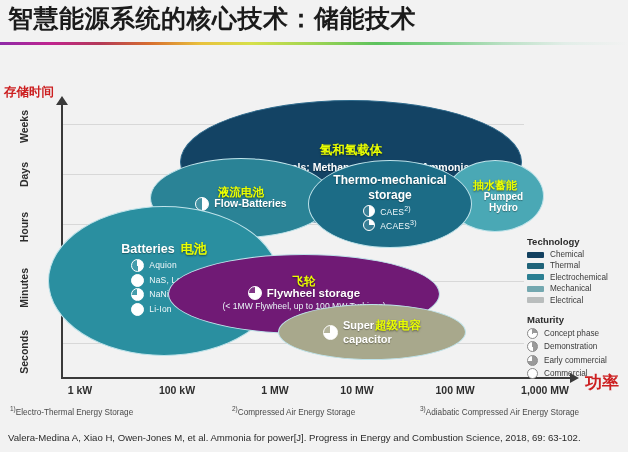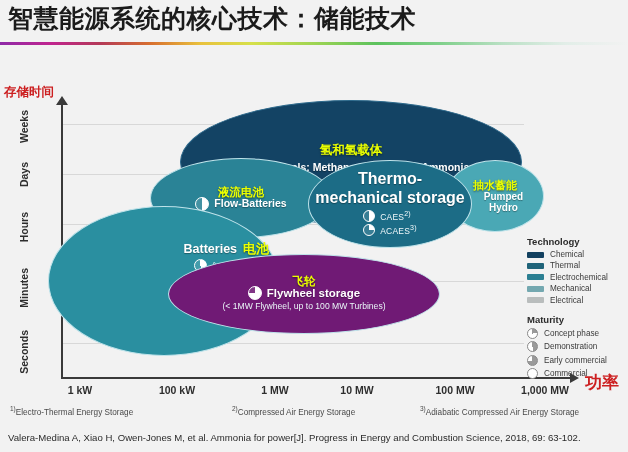--- a/index.html
+++ b/index.html
@@ -67,21 +67,21 @@
   
   .bub{
     position:absolute;border-radius:50%;
     border:1.5px solid #bfe3ea;
     display:flex;align-items:center;justify-content:center;
     text-align:center;color:#fff;
   }
   .bub-chem{background:#134364;border-color:#2e6a8c;}
   .bub-thermo{background:#1c6c86;}
   .bub-flow{background:#2a8396;}
-  .bub-batt{background:#2a8fa0;justify-content:flex-end;}
+  .bub-batt{background:#2a8fa0;}
   .bub-fly{background:#701a75;}
   .bub-hydro{background:#4aa8b5;}
   .bub-super{background:#a8a88c;}
 
   .bub .inner{padding:0 6px;line-height:1.22;}
   .en{font-weight:bold;text-shadow:0 1px 1px rgba(0,0,0,.35);}
   .cn{color:#eaff00;font-weight:bold;text-shadow:0 1px 2px rgba(0,0,0,.55);}
 
   
   .pie{
@@ -183,21 +183,21 @@
         <div class="cn" style="font-size:11px;margin-bottom:-1px;">抽水蓄能</div>
         <div style="display:flex;align-items:center;justify-content:center;gap:4px;">
           <span class="pie comm" style="width:11px;height:11px;"></span>
           <span class="en" style="font-size:10px;line-height:1.1;">Pumped Hydro</span>
         </div>
       </div>
     </div>
 
     <div class="bub bub-thermo" style="left:308px;top:64px;width:162px;height:86px;">
       <div class="inner" style="margin-top:-2px;">
-        <div class="en" style="font-size:16px;">Thermo-mechanical storage</div>
+        <div class="en" style="font-size:12px;">Thermo-mechanical storage</div>
         <div style="display:flex;align-items:flex-start;justify-content:center;gap:4px;margin-top:1px;">
           <div style="text-align:left;">
             <div class="itemrow">
               <span class="pie demo" style="width:10px;height:10px;"></span>
               <span class="txt"><span>CAES</span><sup>2)</sup></span>
             </div>
             <div class="itemrow">
               <span class="pie concept" style="width:10px;height:10px;"></span>
               <span class="txt"><span>ACAES</span><sup>3)</sup></span>
             </div>
@@ -237,20 +237,34 @@
       <div class="inner" style="margin-top:-2px;">
         <div class="cn" style="font-size:11.5px;margin-bottom:-2px;">飞轮</div>
         <div style="display:flex;align-items:center;justify-content:center;gap:5px;">
           <span class="pie early" style="width:12px;height:12px;"></span>
           <span class="en" style="font-size:11.5px;">Flywheel storage</span>
         </div>
         <div style="font-size:8.6px;color:#eaf6f8;margin-top:1px;">(&lt; 1MW Flywheel, up to 100 MW Turbines)</div>
       </div>
     </div>
 
+    <div class="bub bub-super" style="left:278px;top:208px;width:186px;height:54px;">
+      <div class="inner">
+        <div style="display:flex;align-items:center;justify-content:center;gap:5px;">
+          <span class="pie early" style="width:13px;height:13px;"></span>
+          <div style="text-align:left;">
+            <div style="display:flex;align-items:baseline;gap:1px;">
+              <span class="en" style="font-size:11px;">Super</span>
+              <span class="cn" style="font-size:11.5px;">超级电容</span>
+            </div>
+            <div class="en" style="font-size:11px;">capacitor</div>
+          </div>
+        </div>
+      </div>
+    </div>
 
   </div>
 
   <div id="legend">
     <div class="lg-head">Technology</div>
 
     <div class="lg-row">
       <span class="sw" style="background:#12405f"></span>
       <span class="lg-txt">Chemical</span>
     </div>

